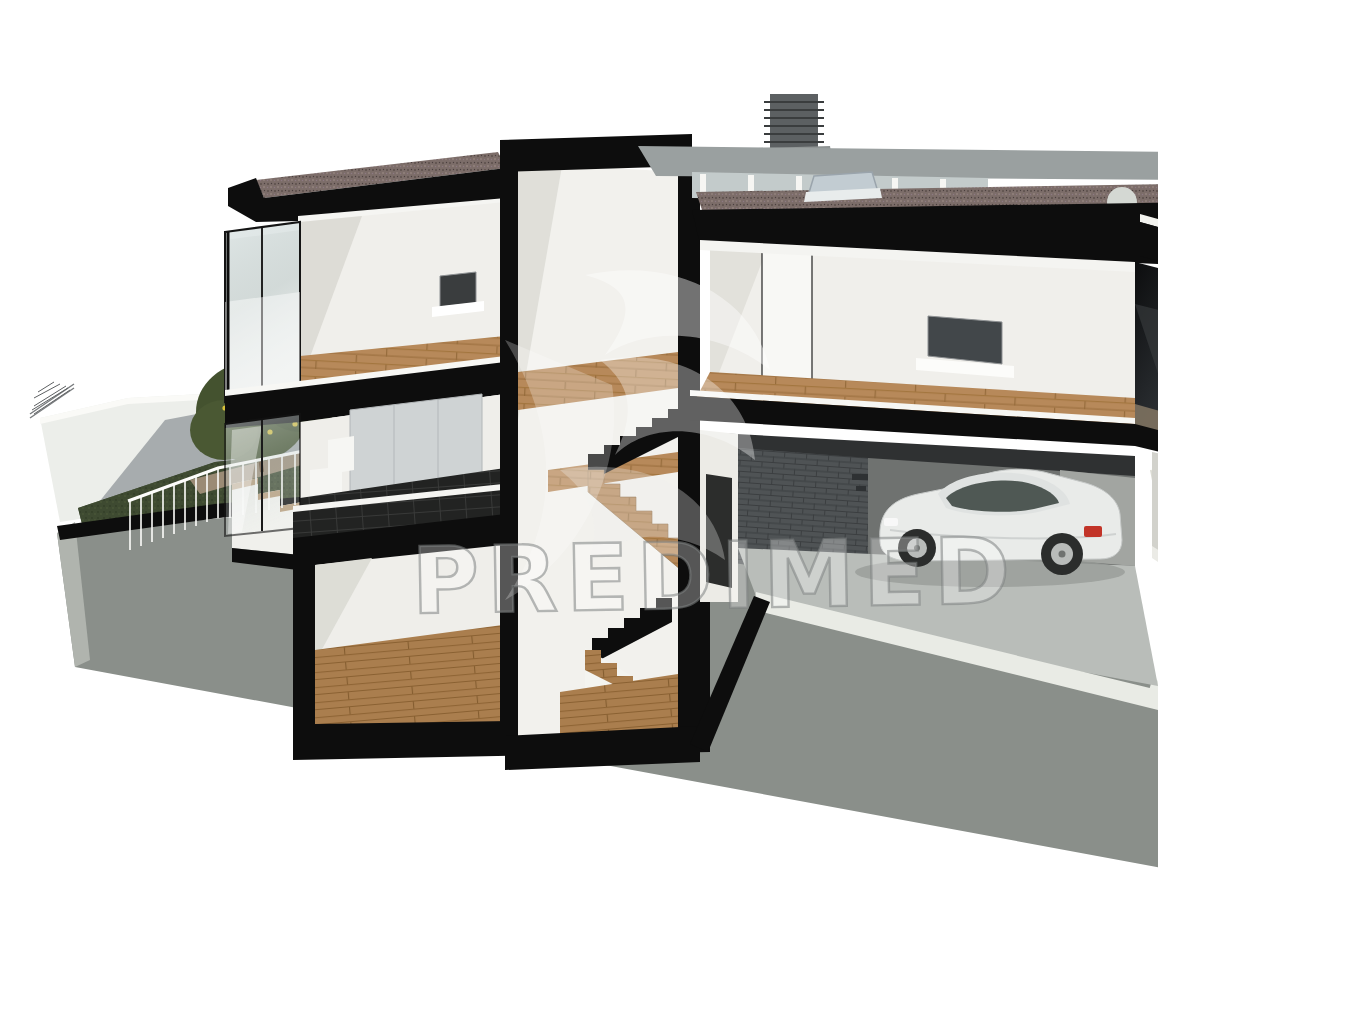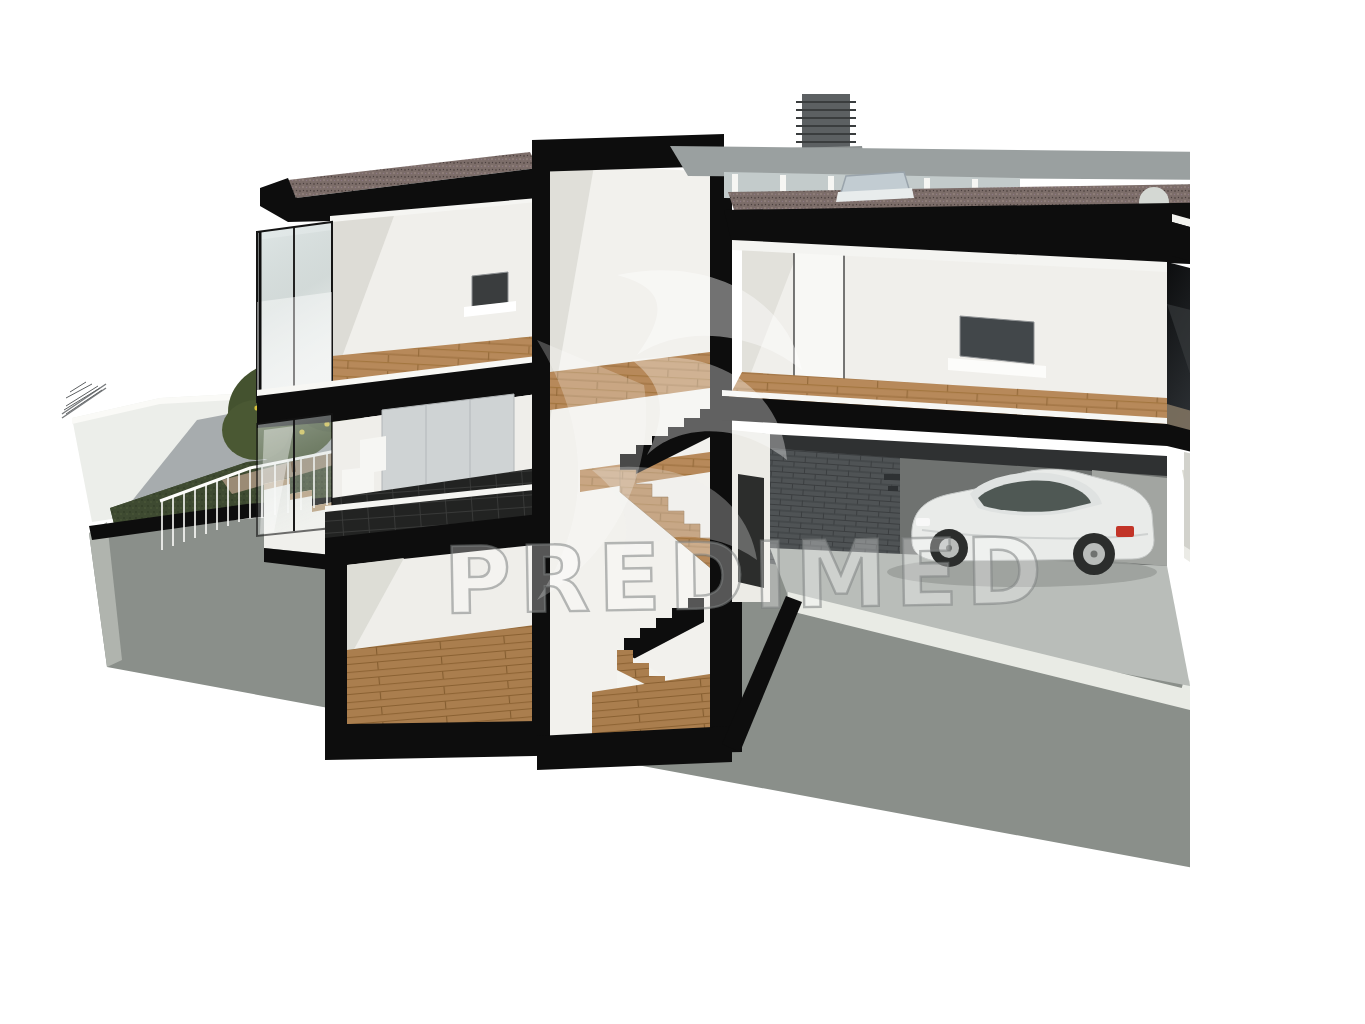--- a/index.html
+++ b/index.html
@@ -1,18 +1,18 @@
 <!DOCTYPE html>
 <html><head>
 <meta charset="utf-8">
 <title>render</title>
 <style>
   html,body{margin:0;padding:0;background:#ffffff;}
   .stage{position:relative;width:1158px;height:1024px;background:#d946ef;overflow:hidden;
-         font-family:"DejaVu Sans", sans-serif;margin-left:32px;}
+         font-family:"DejaVu Sans", sans-serif;}
   svg{display:block}
   .wm-text{font-family:"DejaVu Sans", sans-serif;font-weight:bold;}
 </style>
 </head>
 <body>
 
 <div class="stage">
 <svg width="1365" height="1024" viewBox="0 0 1365 1024">
   <defs>
     <pattern id="gravel" width="7" height="7" patternUnits="userSpaceOnUse">

